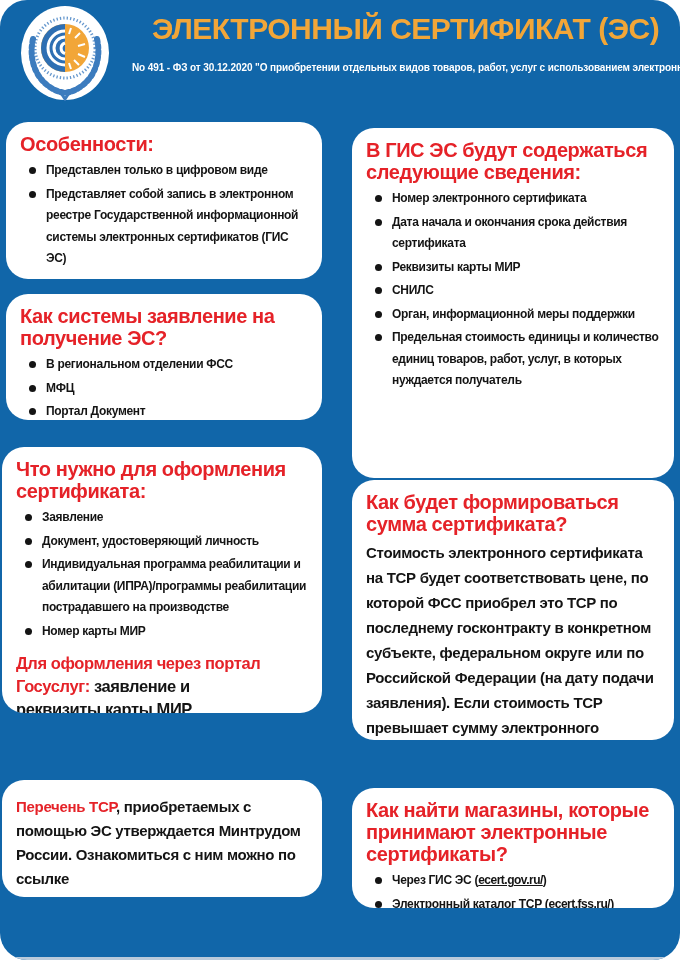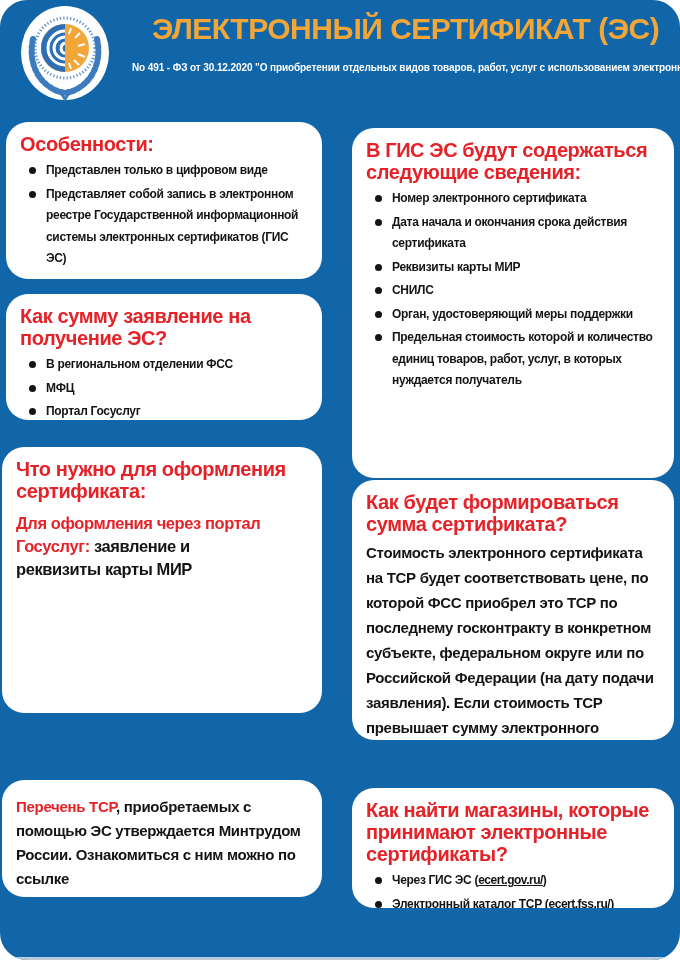--- a/index.html
+++ b/index.html
@@ -105,47 +105,53 @@
   <section class="card" id="card-features">
     <h2>Особенности:</h2>
     <ul>
       <li>Представлен только в цифровом виде</li>
       <li>Представляет собой запись в электронном реестре Государственной информационной системы электронных сертификатов (ГИС ЭС)</li>
 
     </ul>
   </section>
 
   <section class="card" id="card-apply">
-    <h2>Как сумму заявление на получение ЭС?</h2>
+    <h2>Как системы заявление на получение ЭС?</h2>
     <ul>
       <li>В региональном отделении ФСС</li>
       <li>МФЦ</li>
-      <li>Портал Госуслуг</li>
+      <li>Портал Документ</li>
 
     </ul>
   </section>
 
   <section class="card" id="card-requirements">
     <h2>Что нужно для оформления сертификата:</h2>
+    <ul>
+      <li>Заявление</li>
+      <li>Документ, удостоверяющий личность</li>
+      <li>Индивидуальная программа реабилитации и абилитации (ИПРА)/программы реабилитации пострадавшего на производстве</li>
+      <li>Номер карты МИР</li>
+    </ul>
     <p class="note"><span class="red">Для оформления через портал Госуслуг:</span><span class="blk"> заявление и реквизиты карты МИР</span></p>
   </section>
 
   <section class="card" id="card-tsr-list">
     <p class="lead"><span class="red">Перечень ТСР</span><span class="blk">, приобретаемых с помощью ЭС утверждается Минтрудом России. Ознакомиться с ним можно по ссылке </span><br><a class="link">esnsi.gosuslugi.ru/classifiers/5541/data</a></p>
   </section>
 
   <section class="card" id="card-gis">
     <h2>В ГИС ЭС будут содержаться следующие сведения:</h2>
     <ul>
       <li>Номер электронного сертификата</li>
       <li>Дата начала и окончания срока действия сертификата</li>
       <li>Реквизиты карты МИР</li>
       <li>СНИЛС</li>
-      <li>Орган, удостоверяющий меры поддержки</li>
-      <li>Предельная стоимость которой и количество единиц товаров, работ, услуг, в которых нуждается получатель</li>
+      <li>Орган, информационной меры поддержки</li>
+      <li>Предельная стоимость единицы и количество единиц товаров, работ, услуг, в которых нуждается получатель</li>
 
     </ul>
   </section>
 
   <section class="card" id="card-sum">
     <h2>Как будет формироваться сумма сертификата?</h2>
     <p class="body-text">Стоимость электронного сертификата на ТСР будет соответствовать цене, по которой ФСС приобрел это ТСР по последнему госконтракту в конкретном субъекте, федеральном округе или по Российской Федерации (на дату подачи заявления). Если стоимость ТСР превышает сумму электронного сертификата, получатель услуги может доплатить из собственных средств</p>
   </section>
 
   <section class="card" id="card-shops">

